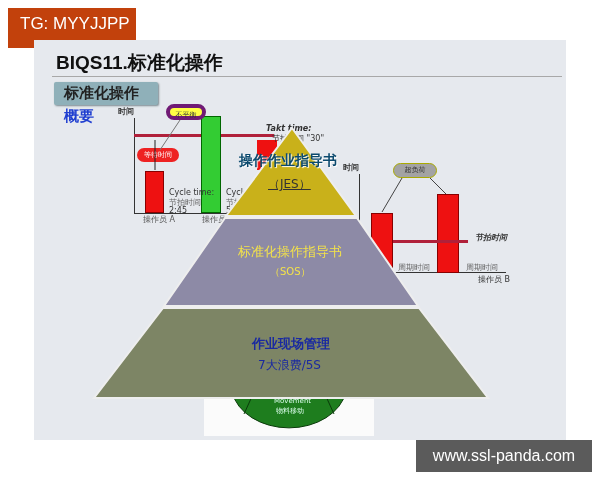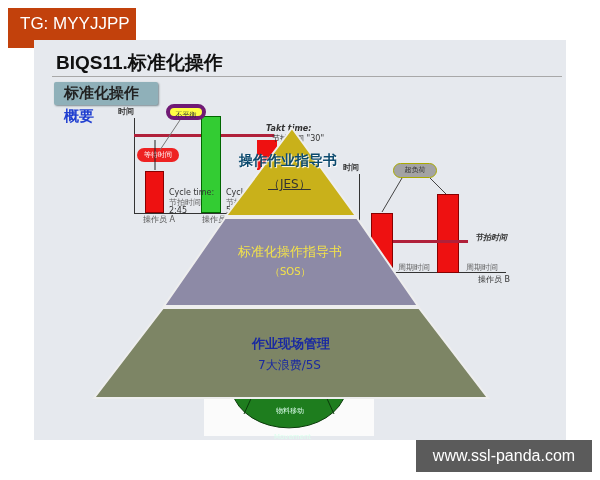--- a/index.html
+++ b/index.html
@@ -67,21 +67,21 @@
   <line x1="430" y1="178" x2="446" y2="194" stroke="#444" stroke-width="1"></line>
   <line x1="155" y1="140" x2="155" y2="170" stroke="#222" stroke-width="1"></line>
 </svg>
 
 <div class="wheel">
   <svg width="170" height="44" style="position:absolute;left:0;top:0;">
     <path d="M28,0 L142,0 A58,44 0 0 1 28,0 Z" fill="#1e7d1e" stroke="#0a3a0a"></path>
     <line x1="50" y1="0" x2="40" y2="22" stroke="#0a3a0a"></line>
     <line x1="120" y1="0" x2="130" y2="22" stroke="#0a3a0a"></line>
   </svg>
-  <div class="lbl" style="left:70px;top:5px;color:#dfe;font-size:7px;margin-top:36px;">Movement</div>
+  <div class="lbl" style="left:70px;top:5px;color:#dfe;font-size:7px;">Movement</div>
   <div class="lbl" style="left:72px;top:14px;color:#dfe;font-size:7px;">物料移动</div>
 </div>
 
 <svg class="ov" width="600" height="480">
   <polygon points="292,128 356,216 226,216" fill="#c9b11a" stroke="#eee" stroke-width="2"></polygon>
   <polygon points="225,218 357,218 418,306 164,306" fill="#8d8aa6" stroke="#eee" stroke-width="2"></polygon>
   <polygon points="163,308 419,308 488,398 94,398" fill="#7d8565" stroke="#eee" stroke-width="2"></polygon>
 </svg>
 <div class="lbl" style="left:239px;top:152px;font-size:14px;font-weight:bold;color:#0c4a6e;text-shadow:1px 1px 1px #fff;">操作作业指导书</div>
 <div class="lbl" style="left:268px;top:176px;font-size:12px;color:#333;text-decoration:underline;">（JES）</div>

